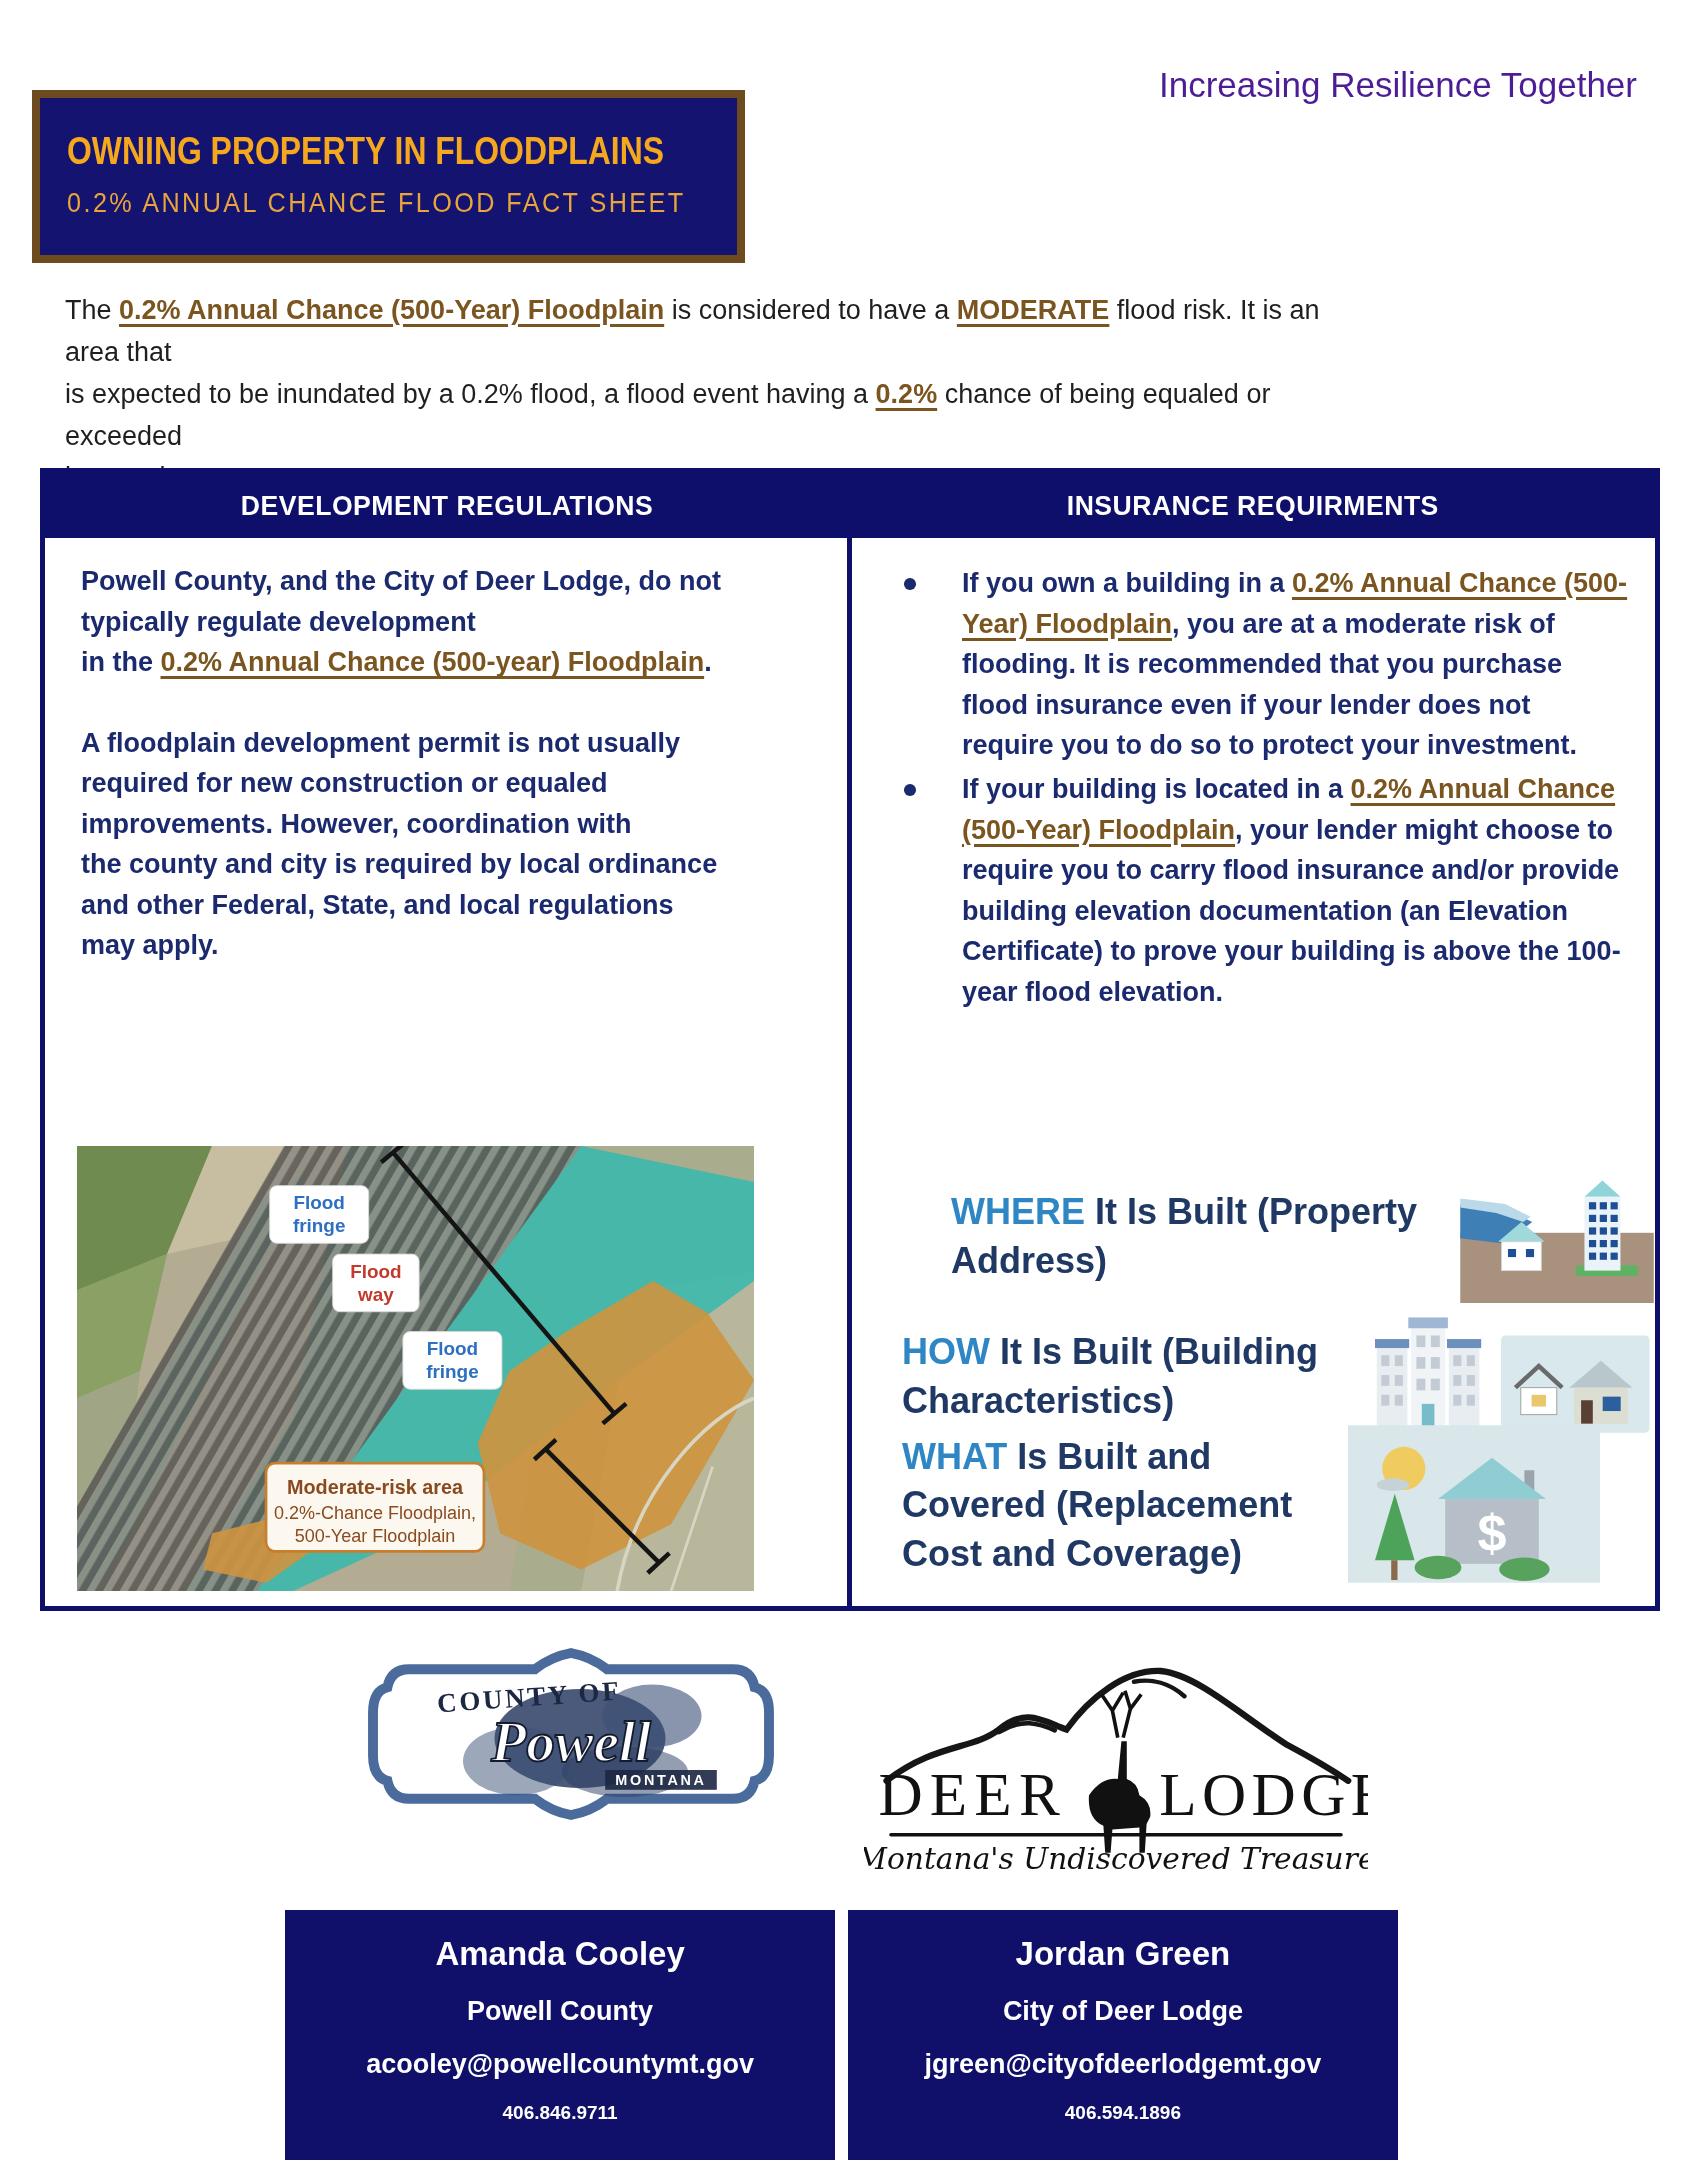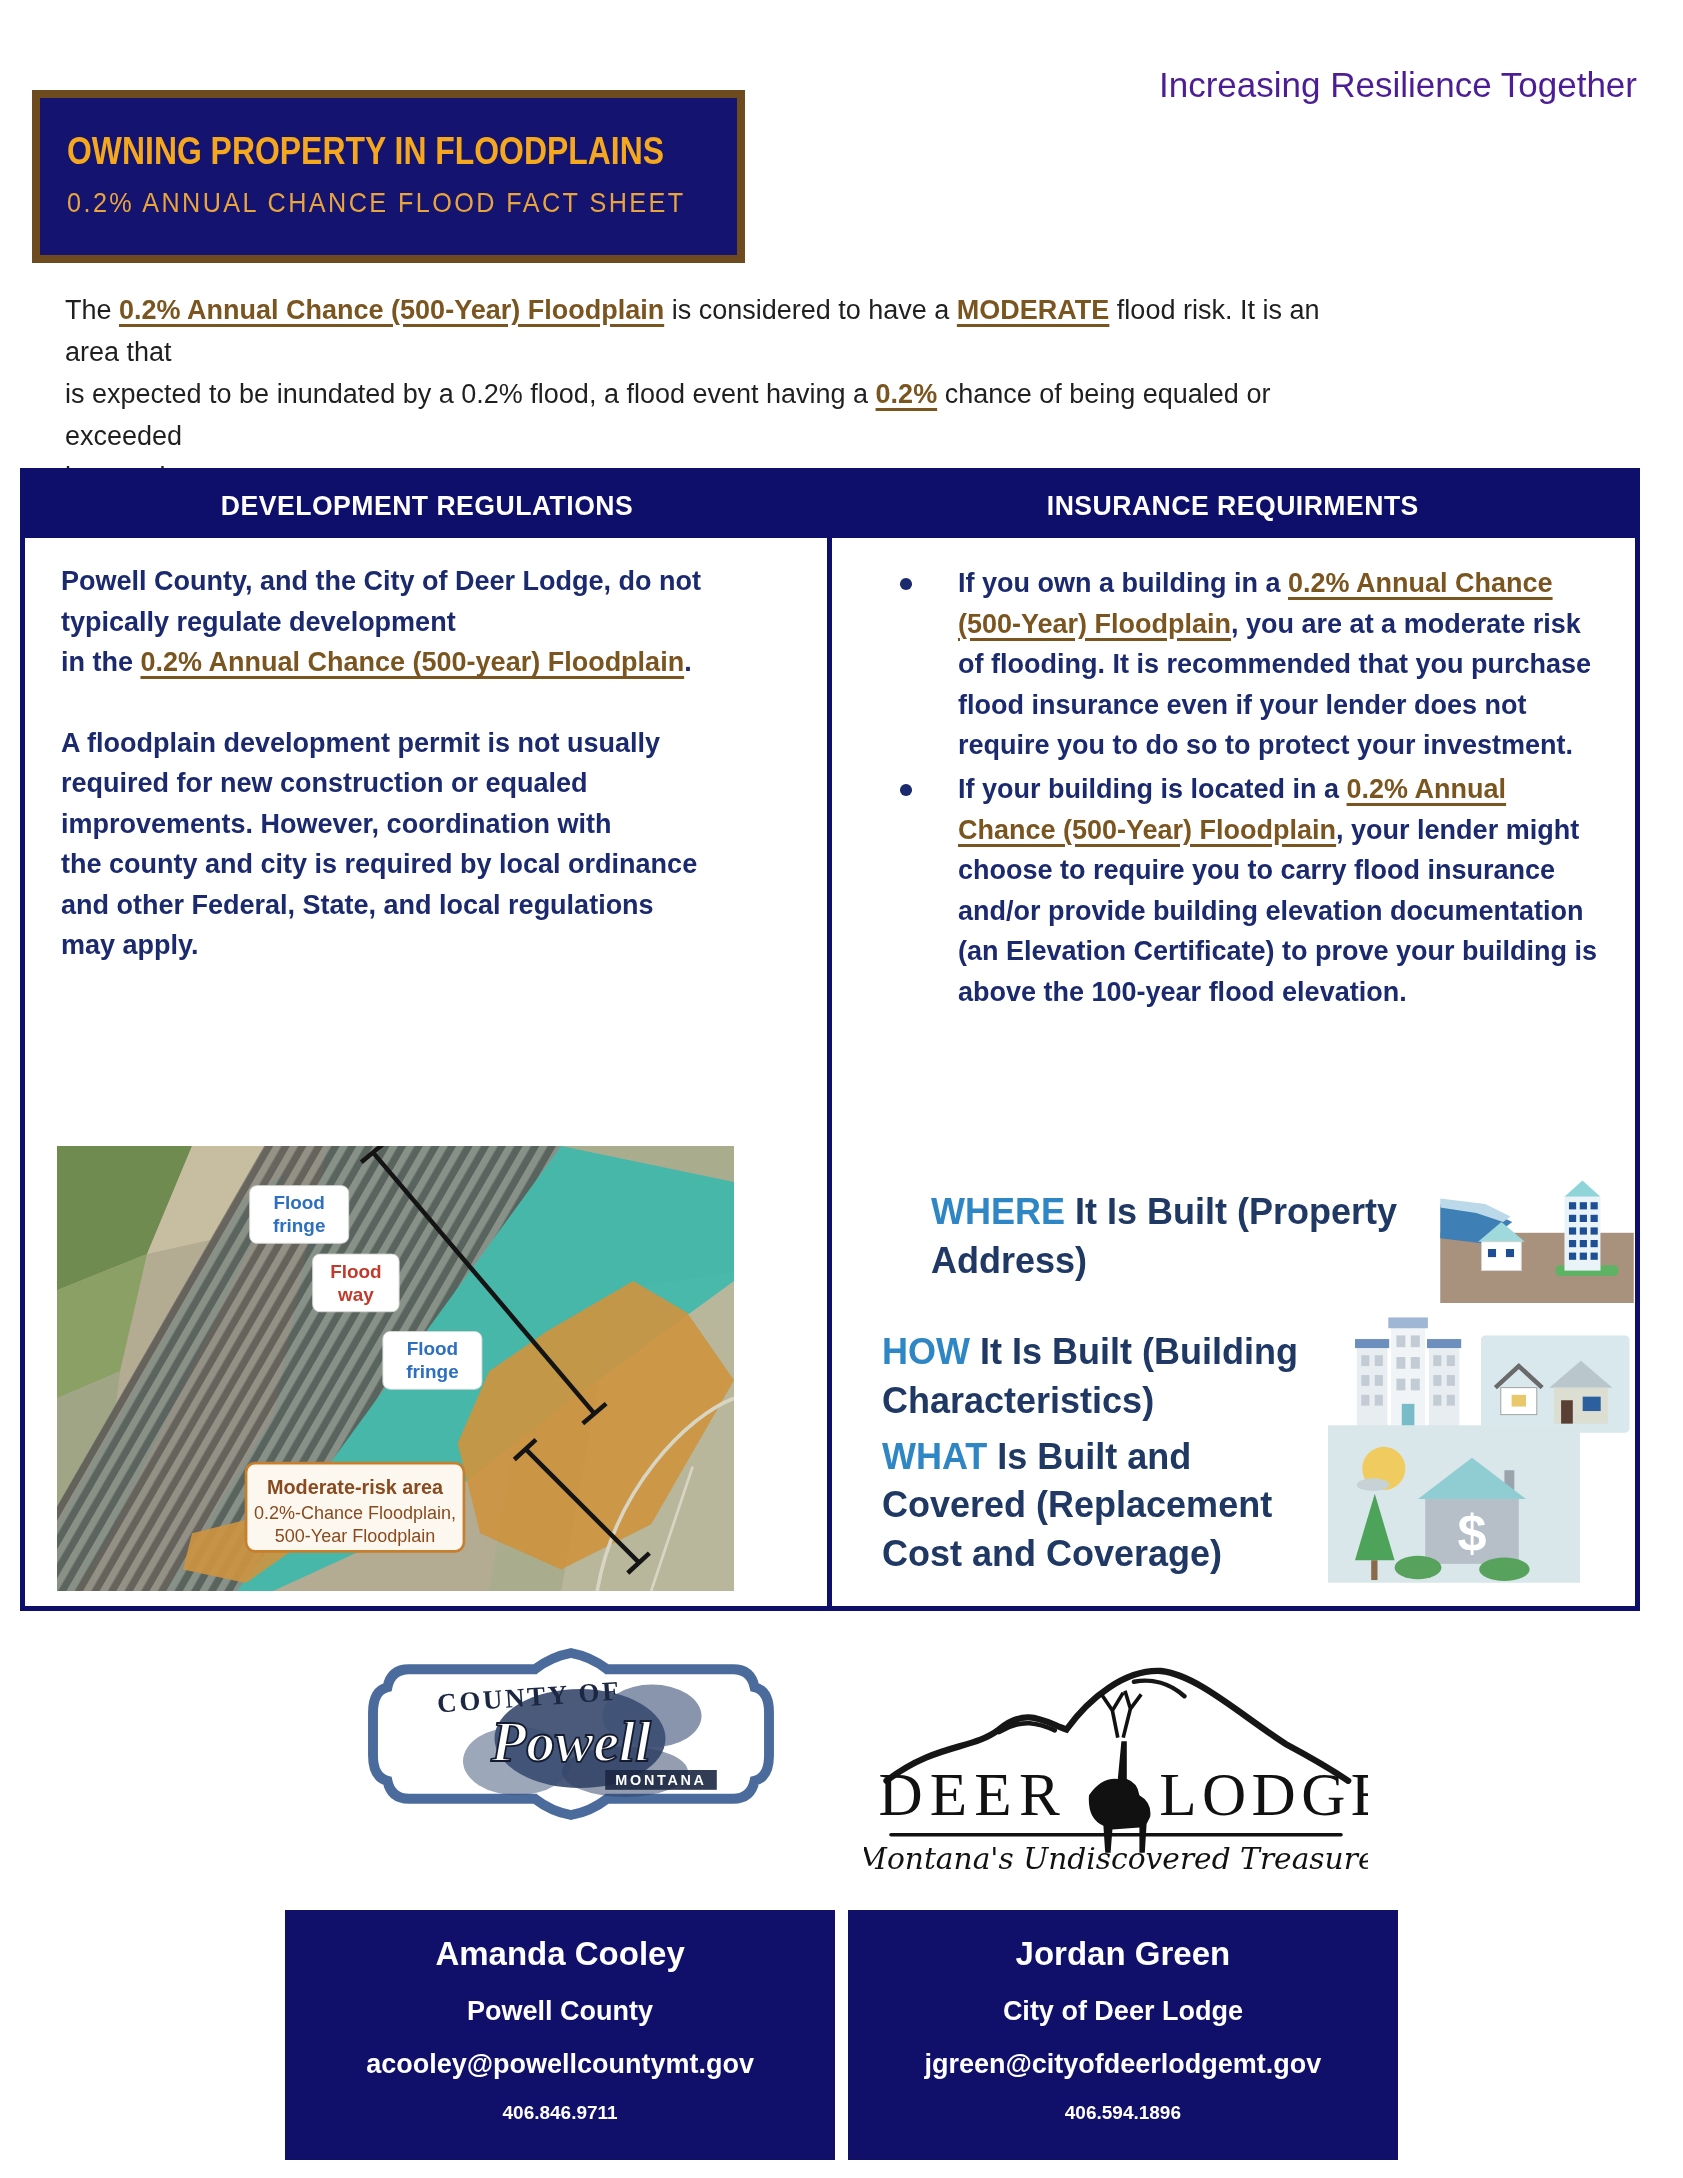--- a/index.html
+++ b/index.html
@@ -30,42 +30,42 @@
 
   
   .intro {
     position:absolute; left:65px; top:290px; width:1278px;
     font-size:27px; line-height:1.55; color:#1f1f1f;
   }
   .hl { color:#7b551f; font-weight:bold; text-decoration:underline; text-decoration-thickness:2.7px; text-underline-offset:5.4px; }
 
   
   .panel {
-    position:absolute; left:20px; top:468px; width:1620px; height:1143px;
+    position:absolute; left:40px; top:468px; width:1620px; height:1143px;
     border:5.4px solid #0e0e6b; background:#fff;
   }
   .panel-header { display:flex; height:65px; background:#0e0e6b; }
   .panel-header .cell { width:50%; display:flex; align-items:center; justify-content:center; }
   .panel-header .cell span {
     color:#fff; font-size:28px; font-weight:bold; letter-spacing:0.5px;
     transform:scaleX(.95); white-space:nowrap;
   }
   .panel-body { position:relative; height:1068px; }
   .v-divider { position:absolute; left:802px; top:0; width:5.4px; height:100%; background:#0e0e6b; }
 
   .col-left  { position:absolute; left:0; top:0; width:802px; height:100%; }
   .col-right { position:absolute; left:807px; top:0; width:802px; height:100%; }
 
   .reg-text { padding:23.4px 31px 0 36px; font-size:27px; font-weight:bold; color:#1b2a6e; line-height:1.5; }
   .reg-text .gap { display:block; height:40px; }
 
   .map-figure { position:absolute; left:32px; top:608px; width:677px; height:445px; }
   .map-figure svg { width:100%; height:100%; display:block; }
 
-  ul.bullets { list-style:none; margin-top:25px; padding-right:25px;padding-left:16px; }
+  ul.bullets { list-style:none; margin-top:25px; padding-right:25px; }
   ul.bullets li {
     position:relative; padding-left:110px; font-size:27px; font-weight:bold;
     color:#1b2a6e; line-height:1.5; margin-bottom:3.6px;
   }
   ul.bullets li::before {
     content:""; position:absolute; left:52px; top:15.3px; width:11.7px; height:11.7px;
     border-radius:50%; background:#1b2a6e;
   }
 
   .info-row { position:absolute; display:flex; align-items:center; }

